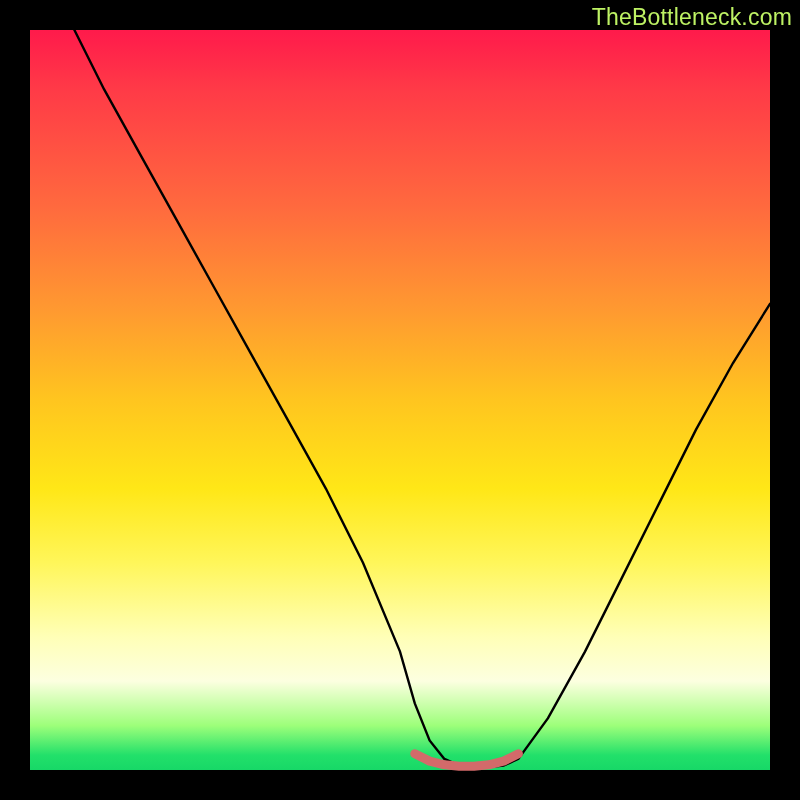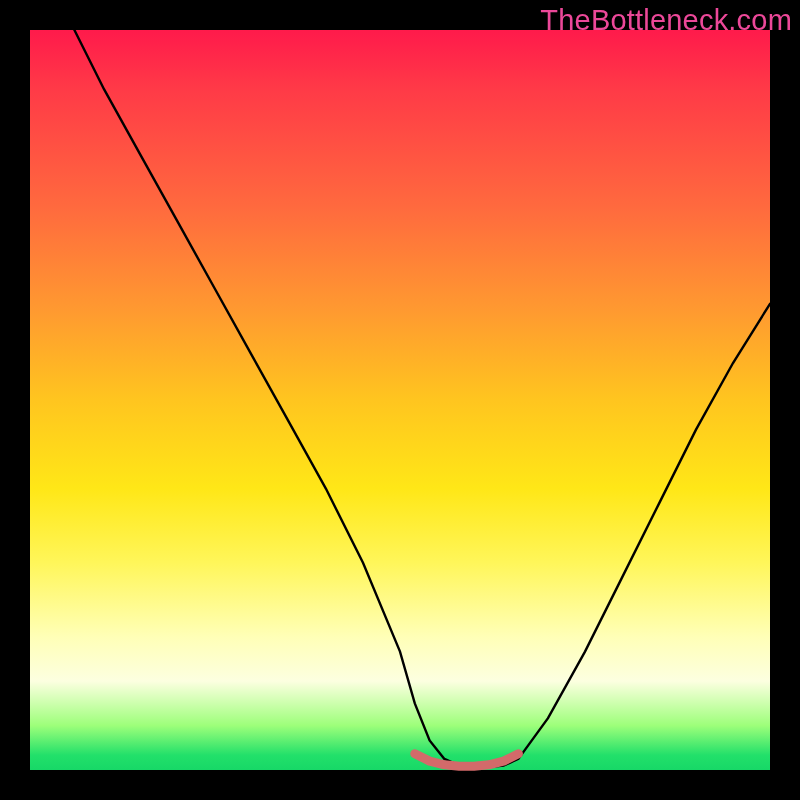--- a/index.html
+++ b/index.html
@@ -39,22 +39,22 @@
       #fcffe0 88%,
       #9dff7a 94%,
       #22e06a 98%,
       #17d867 100%
     );
   }
   .watermark {
     position: absolute;
     top: 4px;
     right: 8px;
-    color: #ec4899;
-    font-size: 29px;
+    color: #bef264;
+    font-size: 23px;
     font-weight: 500;
     letter-spacing: 0.2px;
     user-select: none;
   }
   svg.curve {
     position: absolute;
     left: 0;
     top: 0;
     width: 740px;
     height: 740px;

